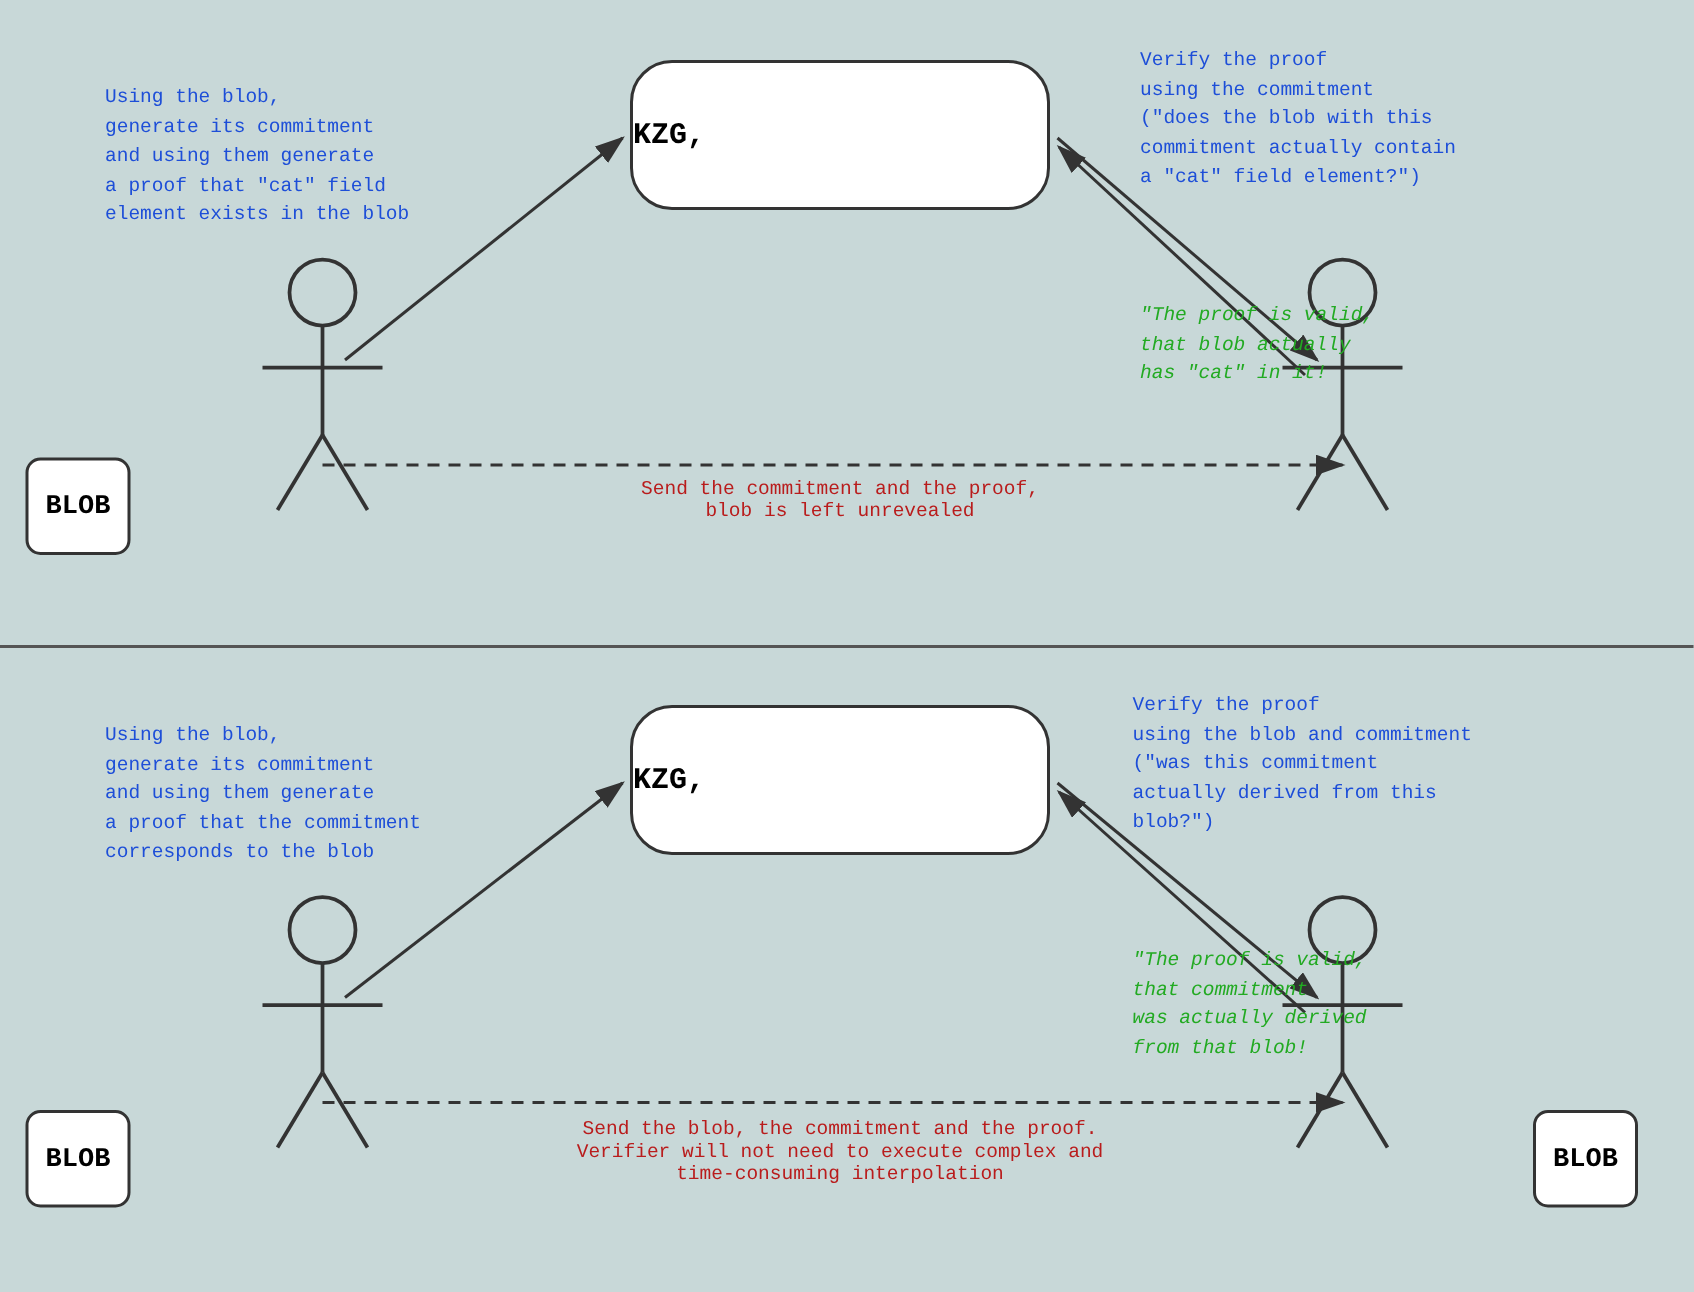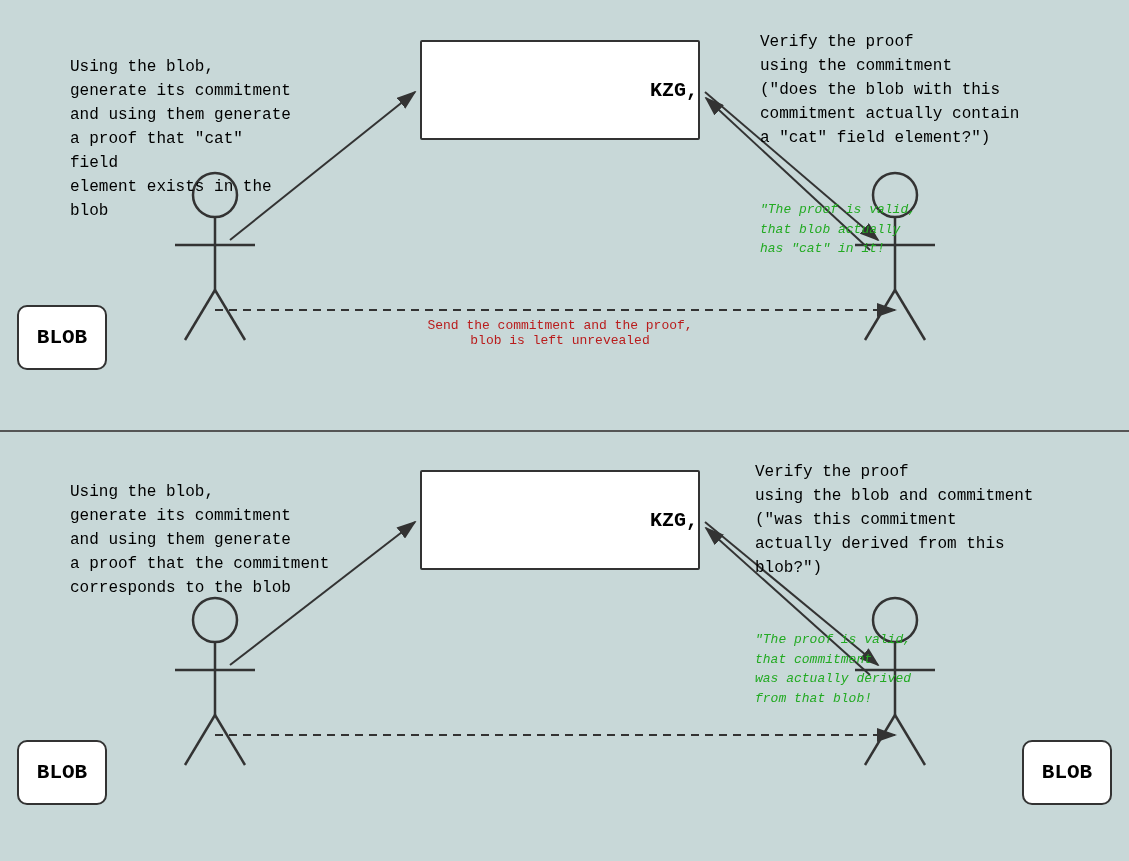--- a/index.html
+++ b/index.html
@@ -36,24 +36,24 @@
       width: 1129px;
       height: 861px;
       pointer-events: none;
     }
 
     
     .kzg-box {
       position: absolute;
       background: white;
       border: 2.5px solid #333;
-      border-radius: 2px;
+      border-radius: 28px;
       display: flex;
       align-items: center;
-      justify-content: flex-end;
+      justify-content: flex-start;
       font-size: 20px;
       font-weight: bold;
       font-family: 'Courier New', Courier, monospace;
     }
 
     .kzg-top {
       width: 280px;
       height: 100px;
       top: 40px;
       left: 420px;
@@ -68,24 +68,24 @@
 
     
     .blob-box {
       position: absolute;
       background: white;
       border: 2.5px solid #333;
       border-radius: 10px;
       display: flex;
       align-items: center;
       justify-content: center;
-      font-size: 21px;
+      font-size: 18px;
       font-weight: bold;
       font-family: 'Courier New', Courier, monospace;
-      width: 90px;
+      width: 70px;
       height: 65px;
     }
 
     .blob-top {
       top: 305px;
       left: 17px;
     }
 
     .blob-bottom-left {
       top: 740px;
@@ -94,22 +94,22 @@
 
     .blob-bottom-right {
       top: 740px;
       left: 1022px;
     }
 
     
     .annotation {
       position: absolute;
       font-family: 'Courier New', Courier, monospace;
-      font-size: 16px;
-      color: #000000;
+      font-size: 13px;
+      color: #1d4ed8;
       line-height: 1.5;
     }
 
     .annotation-green {
       color: #22aa22;
       font-size: 13px;
       font-style: italic;
     }
 
     
@@ -245,14 +245,19 @@
 blob?")</span>
   </div>
 
   <div class="annotation annotation-green" style="left:755px; top:630px; width:230px;">
     <span style="white-space:pre-line; color:#22aa22; font-style:italic;">"The proof is valid,
 that commitment
 was actually derived
 from that blob!</span>
   </div>
 
+  <div class="dashed-label" style="left:260px; top:745px; width:600px;">
+    <span style="white-space:pre-line;">Send the blob, the commitment and the proof.
+Verifier will not need to execute complex and
+time-consuming interpolation</span>
+  </div>
 
 </div>
 
 </body></html>

